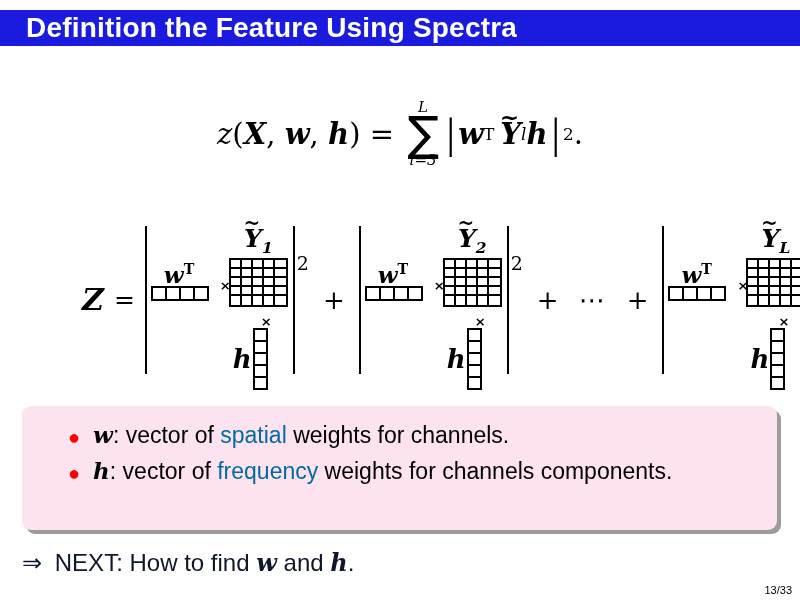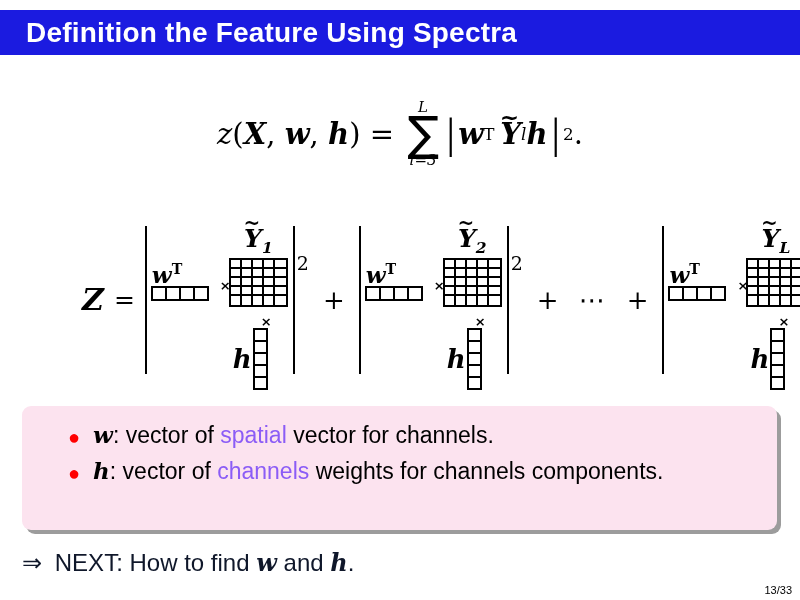--- a/index.html
+++ b/index.html
@@ -14,21 +14,21 @@
     overflow: hidden;
     position: relative;
   }
 
   
   .title-bar {
     position: absolute;
     left: 0;
     top: 10px;
     width: 800px;
-    height: 45px;
+    height: 36px;
     background: #1b1be0;
     display: flex;
     align-items: center;
   }
   .title-text {
     color: #ffffff;
     font-size: 28px;
     font-weight: bold;
     letter-spacing: 0.2px;
     margin-left: 26px;
@@ -172,21 +172,21 @@
     display: flex;
     flex-direction: column;
     align-items: flex-start;
   }
   .w-label {
     font-family: "DejaVu Serif", serif;
     font-weight: bold;
     font-style: italic;
     font-size: 23px;
     line-height: 1;
-    margin-left: 1px;
+    margin-left: 13px;
     margin-bottom: 1px;
   }
   .w-label .sup { font-size: 0.62em; }
   .rowvec {
     display: flex;
     border: 2px solid #000;
     background: #fff;
   }
   .rowvec .cell {
     width: 12px;
@@ -308,21 +308,21 @@
     font-family: "Liberation Sans", sans-serif;
     font-size: 23px;
     color: #000000;
     line-height: 1.28;
   }
   .bullet-text .sym {
     font-family: "DejaVu Serif", serif;
     font-weight: bold;
     font-style: italic;
   }
-  .green { color: #8b5cf6; }
+  .green { color: #0369a1; }
 
   
   .next-line {
     position: absolute;
     left: 22px;
     top: 548px;
     font-family: "Liberation Sans", sans-serif;
     font-size: 24px;
     color: #0f172a;
   }
@@ -554,26 +554,26 @@
 
     </span>
 
   </div>
 </div>
 
 <div class="pink-box">
 
   <div class="bullet-row">
     <span class="bullet-dot">●</span>
-    <span class="bullet-text"><span class="sym">w</span><span>: vector of </span><span class="green">spatial</span><span> vector for channels.</span></span>
+    <span class="bullet-text"><span class="sym">w</span><span>: vector of </span><span class="green">spatial</span><span> weights for channels.</span></span>
   </div>
 
   <div class="bullet-row">
     <span class="bullet-dot">●</span>
-    <span class="bullet-text"><span class="sym">h</span><span>: vector of </span><span class="green">channels</span><span> weights for channels components.</span></span>
+    <span class="bullet-text"><span class="sym">h</span><span>: vector of </span><span class="green">frequency</span><span> weights for channels components.</span></span>
   </div>
 
 </div>
 
 <div class="next-line">
   <span class="arrow">⇒</span><span> NEXT: How to find </span><span class="sym">w</span><span> and </span><span class="sym">h</span><span>.</span>
 </div>
 
 <div class="page-num">13/33</div>
 

